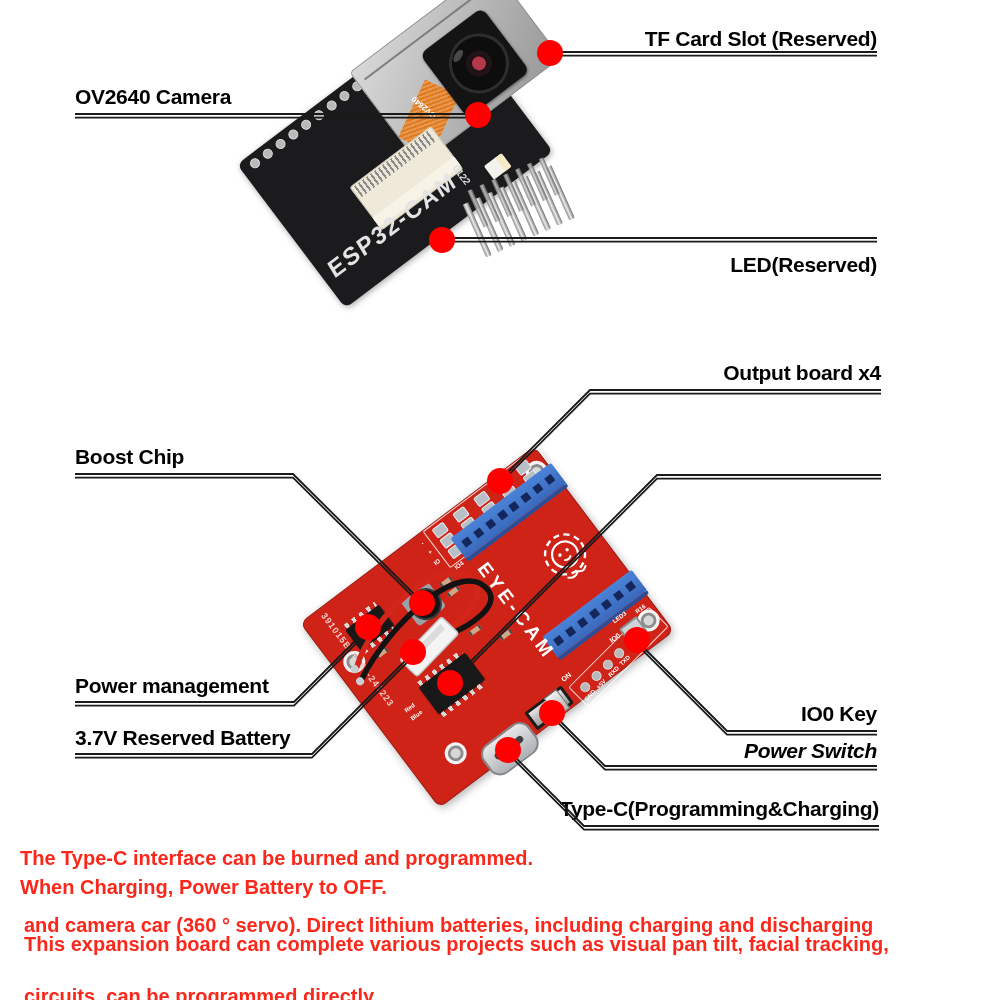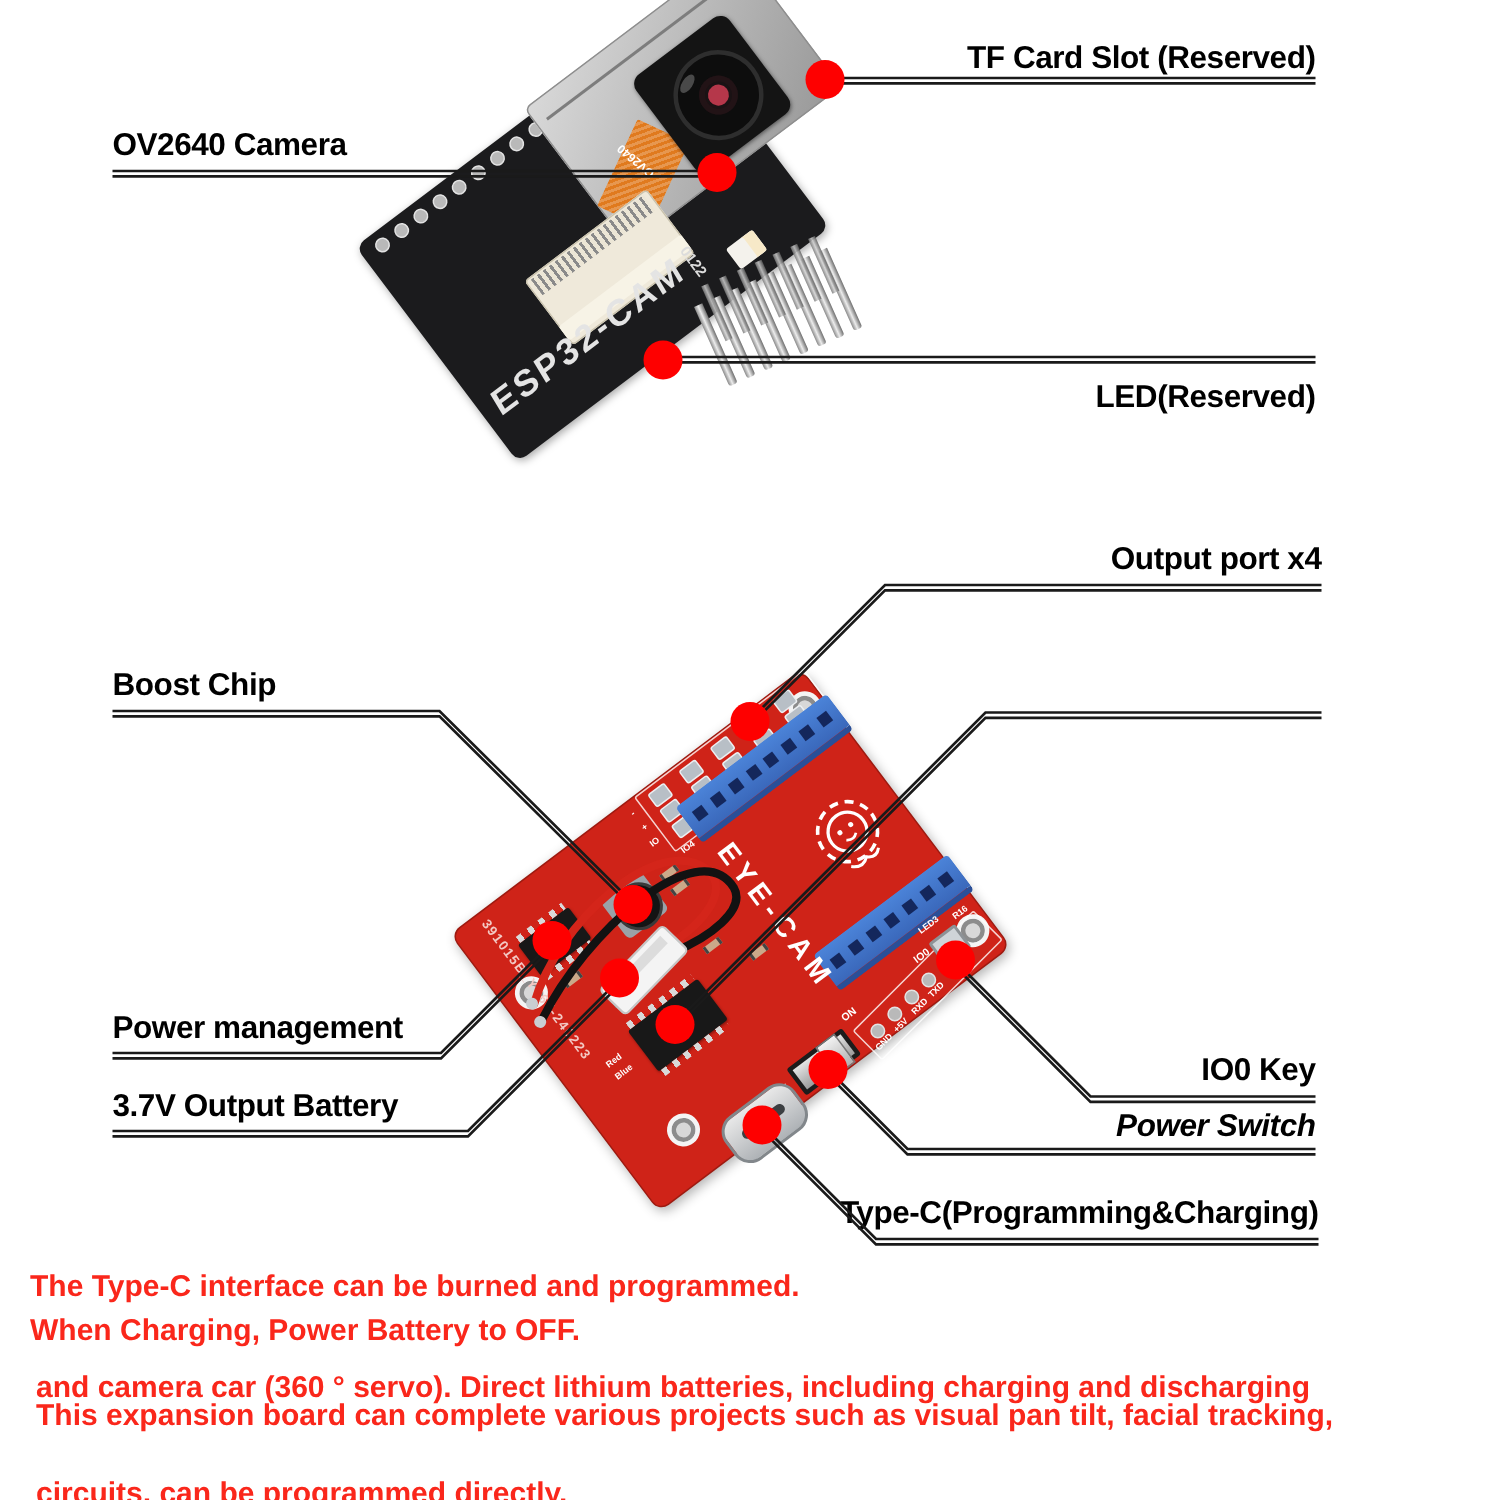--- a/index.html
+++ b/index.html
@@ -274,24 +274,24 @@
       <circle cx="450" cy="683" r="13"></circle>
       <circle cx="637" cy="640" r="13"></circle>
       <circle cx="552" cy="713" r="13"></circle>
       <circle cx="508" cy="750" r="13"></circle>
     </g>
   </svg>
 
   <div class="callout r" style="right:123px;top:27px;">TF Card Slot (Reserved)</div>
   <div class="callout" style="left:75px;top:85px;">OV2640 Camera</div>
   <div class="callout r" style="right:123px;top:209px;margin-top:44px;">LED(Reserved)</div>
-  <div class="callout r" style="right:119px;top:361px;">Output port x4</div>
+  <div class="callout r" style="right:119px;top:361px;">Output board x4</div>
   <div class="callout" style="left:75px;top:445px;">Boost Chip</div>
   <div class="callout" style="left:75px;top:674px;">Power management</div>
-  <div class="callout" style="left:75px;top:726px;">3.7V Output Battery</div>
+  <div class="callout" style="left:75px;top:726px;">3.7V Reserved Battery</div>
   <div class="callout r" style="right:123px;top:702px;">IO0 Key</div>
   <div class="callout r" style="right:123px;top:739px;font-style:italic;">Power Switch</div>
   <div class="callout r" style="right:121px;top:797px;">Type-C(Programming&amp;Charging)</div>
 
   <div class="note" style="top:844px;">The Type-C interface can be burned and programmed.</div>
   <div class="note" style="top:873px;">When Charging, Power Battery to OFF.</div>
   <div class="desc" style="top:931px;">This expansion board can complete various projects such as visual pan tilt, facial tracking,</div>
   <div class="desc" style="top:912px;">and camera car (360 °  servo). Direct lithium batteries, including charging and discharging</div>
   <div class="desc" style="top:983px;">circuits, can be programmed directly.</div>
 

